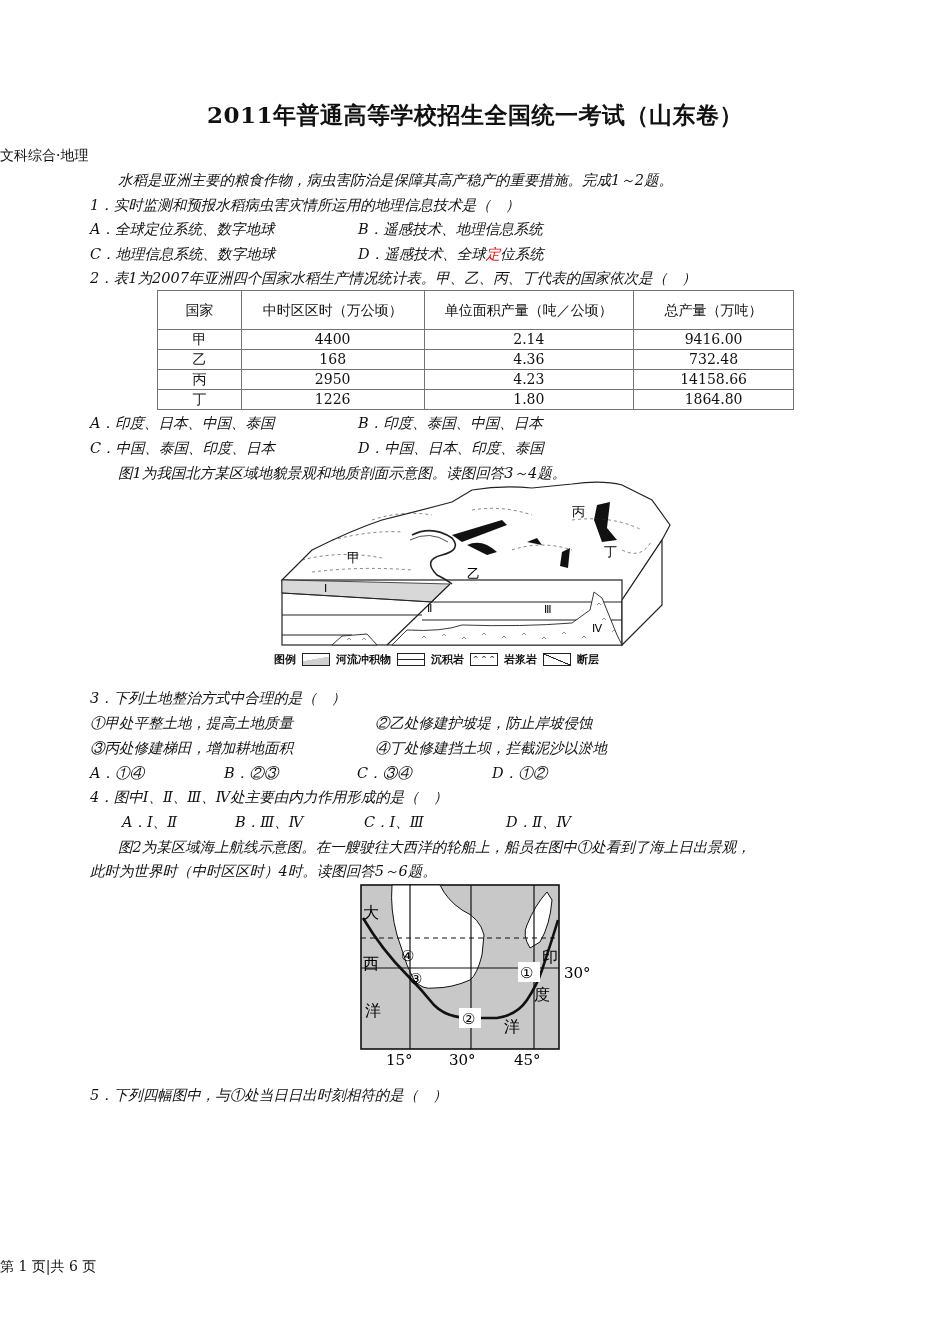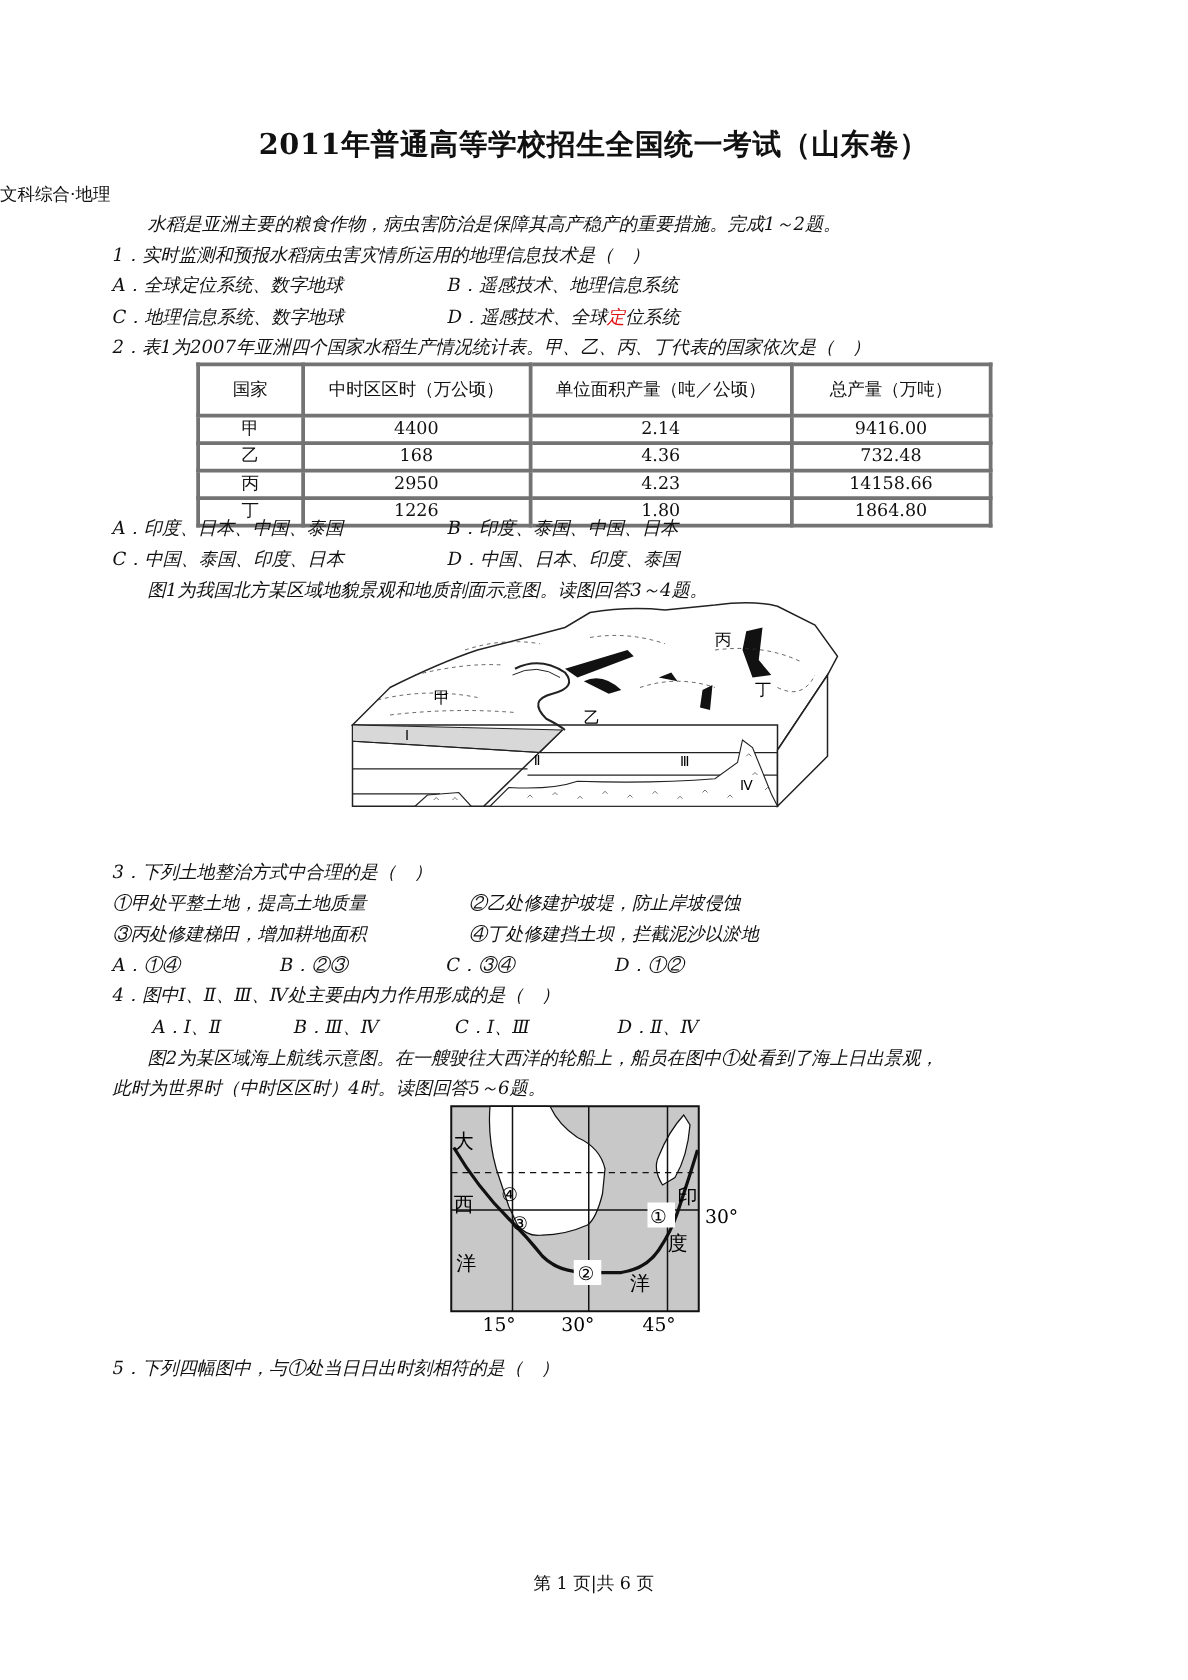--- a/index.html
+++ b/index.html
@@ -6,25 +6,25 @@
   body { width:950px; height:1344px; position:relative; overflow:hidden;
          font-family:"DejaVu Serif","Liberation Serif",serif; color:#111; }
   .page-title { position:absolute; top:100px; left:0; width:950px; text-align:center;
                 font-size:23px; font-weight:bold; letter-spacing:0.5px; }
   .subtitle { position:absolute; top:147px; left:0; width:950px; text-align:left; font-size:14px; }
   .line { position:absolute; left:90px; font-size:14.5px; white-space:nowrap; line-height:20px;font-style:italic; }
   .indent { left:118px; }
   .opt { position:absolute; white-space:nowrap; }
   .red { color:#e01010; }
   table.data { position:absolute; top:290px; left:157px; width:637px; border-collapse:collapse; font-size:14px; }
-  table.data td { border:3px solid #737373; text-align:center; padding:0; line-height:19px; height:19px;margin-top:40px; }
+  table.data td { border:1px solid #737373; text-align:center; padding:0; line-height:19px; height:19px;margin-top:40px; }
   table.data tr.head td { height:38px; line-height:18px; }
   .fig1 { position:absolute; top:480px; left:272px; }
   .fig2 { position:absolute; top:880px; left:352px; }
-  .footer { position:absolute; top:1258px; left:0; width:950px; text-align:center; font-size:14px; }
+  .footer { position:absolute; top:1258px; left:0; width:950px; text-align:left; font-size:14px; }
 </style>
 </head>
 <body>
 
 <div class="page-title">2011年普通高等学校招生全国统一考试（山东卷）</div>
 <div class="subtitle">文科综合·地理</div>
 
 <div class="line indent" style="top:170px">水稻是亚洲主要的粮食作物，病虫害防治是保障其高产稳产的重要措施。完成1～2题。</div>
 
 <div class="line" style="top:195px">1．实时监测和预报水稻病虫害灾情所运用的地理信息技术是（　）</div>
@@ -131,20 +131,31 @@
 
     <text x="75" y="82" font-size="13">甲</text>
     <text x="195" y="98" font-size="13">乙</text>
     <text x="300" y="36" font-size="13">丙</text>
     <text x="332" y="76" font-size="13">丁</text>
     <text x="52" y="112" font-size="11">Ⅰ</text>
     <text x="155" y="132" font-size="11">Ⅱ</text>
     <text x="272" y="133" font-size="11">Ⅲ</text>
     <text x="320" y="152" font-size="11">Ⅳ</text>
   </svg>
+  <div style="position:absolute; top:172px; left:2px; width:400px; font-family:'DejaVu Sans',sans-serif; font-size:11px; font-weight:bold; white-space:nowrap; display:flex; align-items:center; gap:6px;">
+    <span>图例</span>
+    <span style="display:inline-block;width:26px;height:11px;border:1px solid #222;background:linear-gradient(170deg,#fff 45%,#d0d0d0 46%);"></span>
+    <span>河流冲积物</span>
+    <span style="display:inline-block;width:26px;height:11px;border:1px solid #222;background:linear-gradient(#fff 45%,#222 46%,#222 55%,#fff 56%);"></span>
+    <span>沉积岩</span>
+    <span style="display:inline-block;width:26px;height:11px;border:1px solid #222;font-size:7px;line-height:10px;text-align:center;">^ ^ ^</span>
+    <span>岩浆岩</span>
+    <span style="display:inline-block;width:26px;height:11px;border:1px solid #222;background:linear-gradient(to top right,#fff 47%,#222 48%,#222 52%,#fff 53%);"></span>
+    <span>断层</span>
+  </div>
 </div>
 
 <div class="line" style="top:688px">3．下列土地整治方式中合理的是（　）</div>
 <div class="line" style="top:713px; width:700px">
   <span class="opt" style="left:0">①甲处平整土地，提高土地质量</span>
   <span class="opt" style="left:285px">②乙处修建护坡堤，防止岸坡侵蚀</span>
 </div>
 <div class="line" style="top:738px; width:700px">
   <span class="opt" style="left:0">③丙处修建梯田，增加耕地面积</span>
   <span class="opt" style="left:285px">④丁处修建挡土坝，拦截泥沙以淤地</span>
@@ -154,21 +165,21 @@
   <span class="opt" style="left:134px">B．②③</span>
   <span class="opt" style="left:267px">C．③④</span>
   <span class="opt" style="left:402px">D．①②</span>
 </div>
 
 <div class="line" style="top:787px">4．图中Ⅰ、Ⅱ、Ⅲ、Ⅳ处主要由内力作用形成的是（　）</div>
 <div class="line" style="top:812px; left:122px; width:700px">
   <span class="opt" style="left:0">A．Ⅰ、Ⅱ</span>
   <span class="opt" style="left:113px">B．Ⅲ、Ⅳ</span>
   <span class="opt" style="left:242px">C．Ⅰ、Ⅲ</span>
-  <span class="opt" style="left:372px">D．Ⅱ、Ⅳ</span>
+  <span class="opt" style="left:384px">D．Ⅱ、Ⅳ</span>
 </div>
 
 <div class="line indent" style="top:837px">图2为某区域海上航线示意图。在一艘驶往大西洋的轮船上，船员在图中①处看到了海上日出景观，</div>
 <div class="line" style="top:861px">此时为世界时（中时区区时）4时。读图回答5～6题。</div>
 
 <div class="fig2">
   <svg width="250" height="190" viewBox="0 0 250 190" xmlns="http://www.w3.org/2000/svg" font-family="DejaVu Serif, serif">
     <rect x="9" y="5" width="198" height="164" fill="#c8c8c8" stroke="#111" stroke-width="1.6"></rect>
 
     <path d="M40,5 L88,5 Q95,20 110,30 Q128,38 132,55 L130,75 Q125,95 118,100 Q100,108 82,108 Q70,110 62,100 L55,85 Q50,70 45,55 Q38,30 40,5 Z" fill="#fff" stroke="#111" stroke-width="1"></path>

